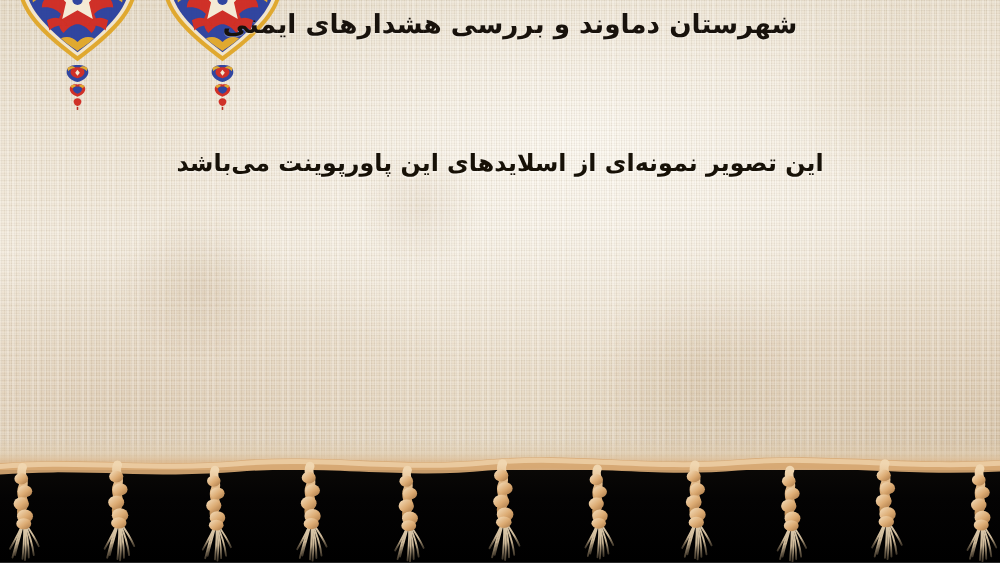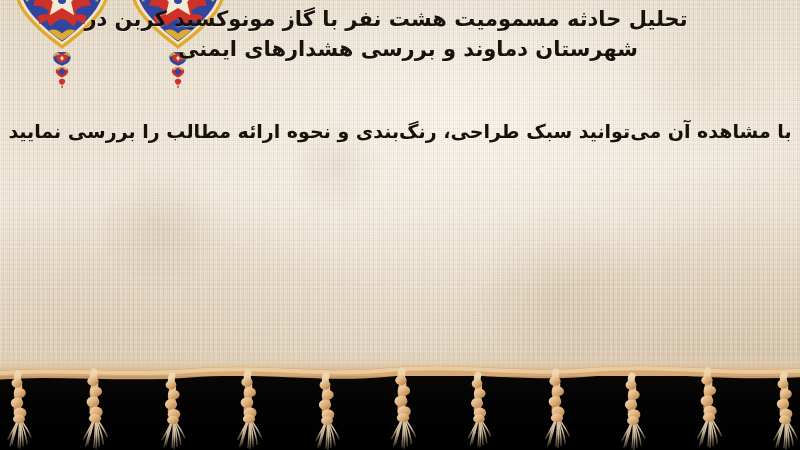--- a/index.html
+++ b/index.html
@@ -169,26 +169,25 @@
         </g>
       </g>
 
       <rect x="0" y="0" width="240" height="112" fill="none"></rect>
     </svg>
   </div>
 
   <div class="text-layer">
 
     <div class="title-block">
-      <span class="tline l1">تحلیل حادثه مسمومیت هشت نفر با گاز مونوکسید کربن در</span>
       <span class="tline l2">شهرستان دماوند و بررسی هشدارهای ایمنی</span>
     </div>
 
     <div class="body-block">
-      <span class="bline b2">با مشاهده آن می‌توانید سبک طراحی، رنگ‌بندی و نحوه ارائه مطالب را بررسی نمایید</span>
+      <span class="bline b1">این تصویر نمونه‌ای از اسلایدهای این پاورپوینت می‌باشد</span>
     </div>
 
   </div>
 
   <div class="fringe-zone">
     <div class="carpet-edge"></div>
     <div class="black-bg"></div>
 
     <svg width="800" height="98" viewBox="0 0 800 98" xmlns="http://www.w3.org/2000/svg">
       <defs>

